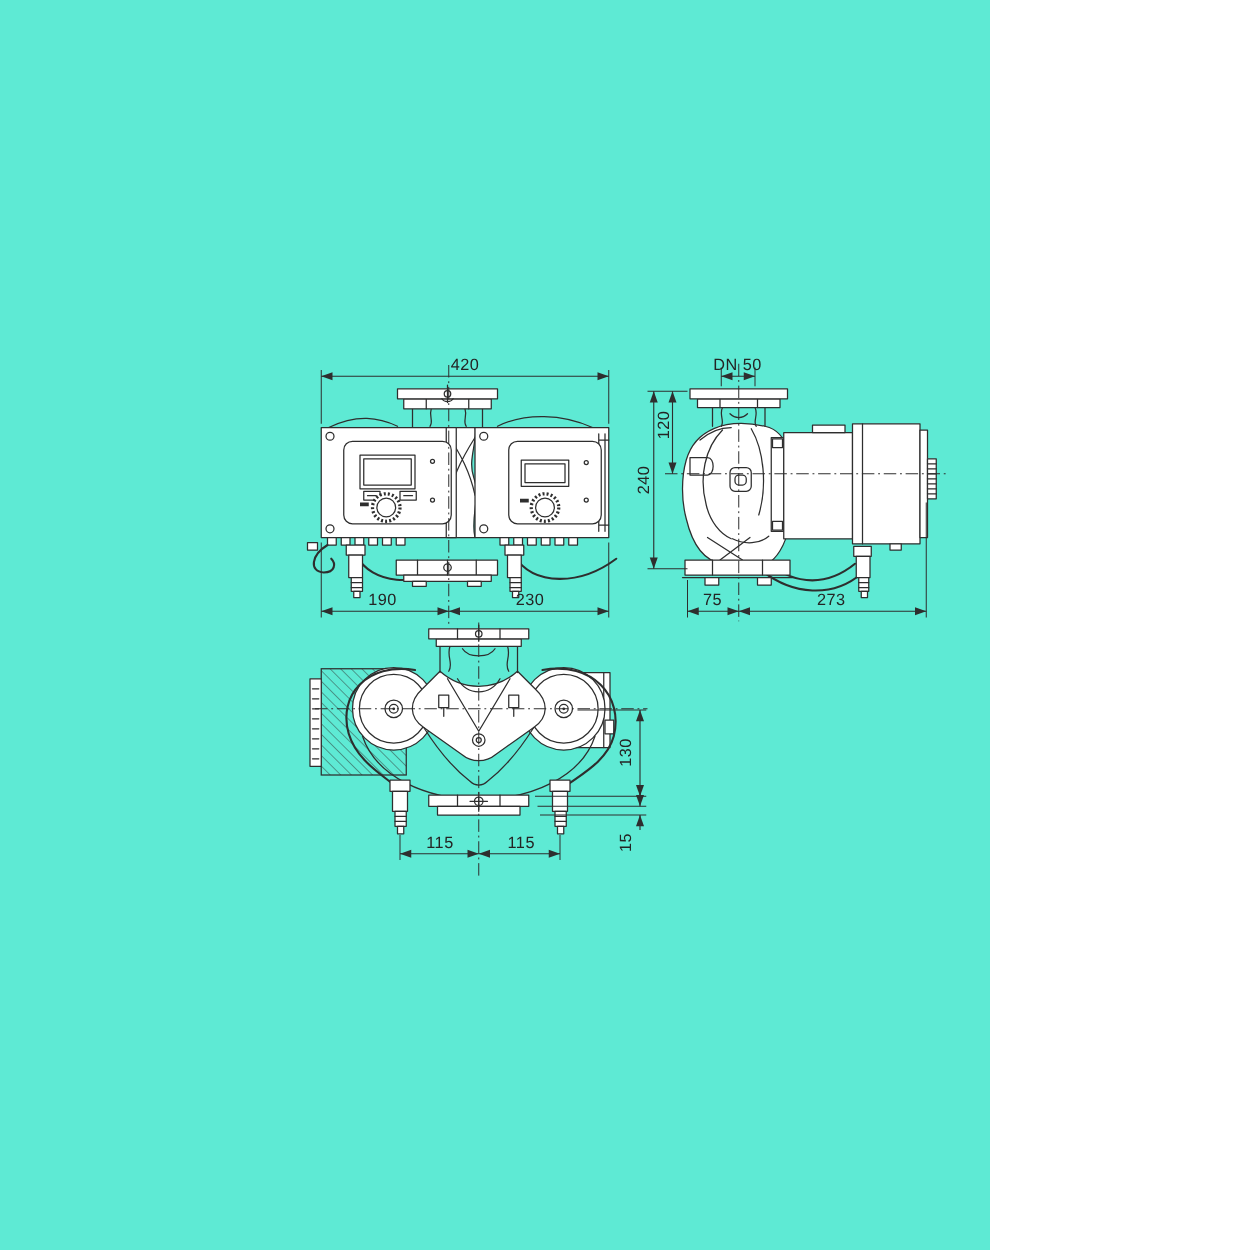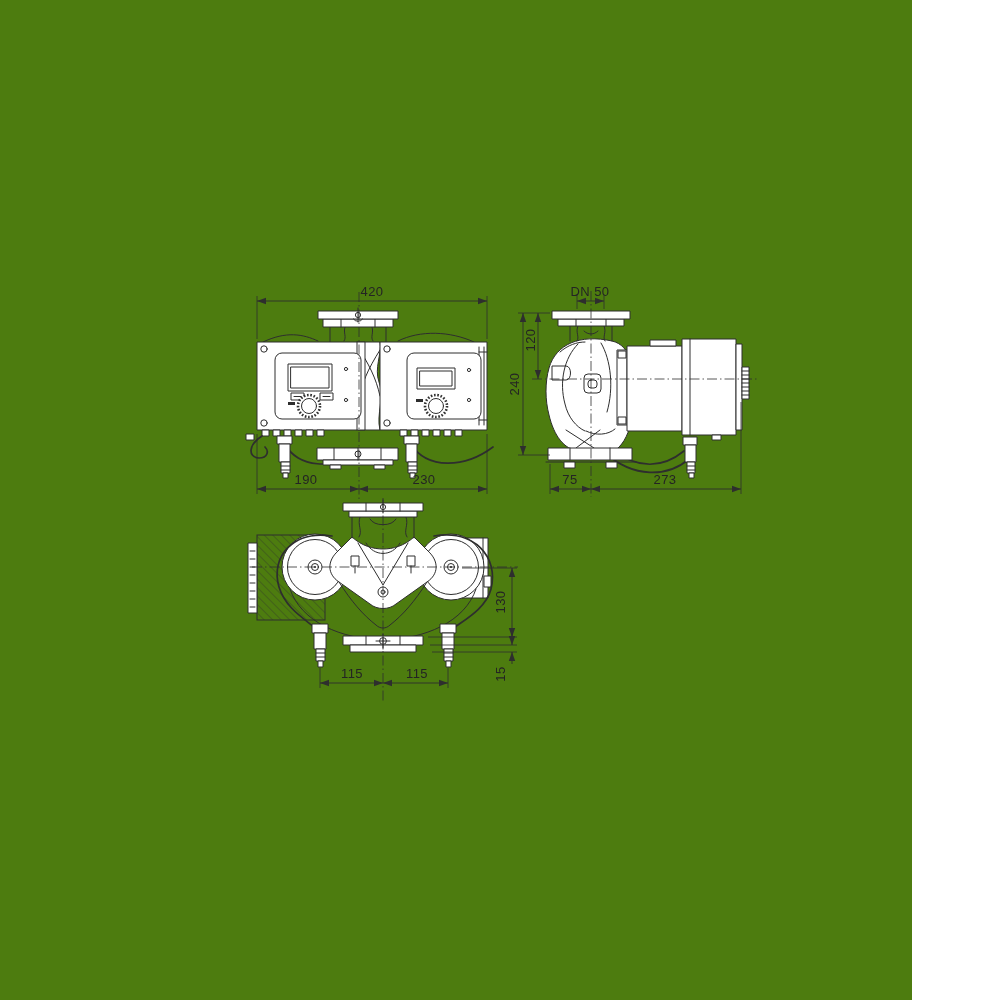--- a/index.html
+++ b/index.html
@@ -1,16 +1,16 @@
 <!DOCTYPE html>
 <html><head>
 <meta charset="utf-8">
 <style>
   html,body{margin:0;padding:0;background:#ffffff;}
-  .canvas{position:relative;width:912px;height:1000px;background:#4d7c0f;overflow:hidden;}
+  .canvas{position:relative;width:792px;height:1000px;background:#5eead4;overflow:hidden;}
   svg text{font-family:"Liberation Sans",sans-serif;font-size:13px;fill:#242424;letter-spacing:0.4px;}
   .s {fill:none;stroke:#2e2e2e;stroke-width:1;stroke-linecap:round;stroke-linejoin:round;}
   .sw{fill:#ffffff;stroke:#2e2e2e;stroke-width:1;stroke-linejoin:round;}
   .w {fill:none;stroke:#2e2e2e;stroke-width:1.7;stroke-linecap:round;}
   .cl{fill:none;stroke:#2e2e2e;stroke-width:0.8;stroke-dasharray:10 3 1.5 3;}
   .dm{fill:none;stroke:#2e2e2e;stroke-width:0.9;}
   .ex{fill:none;stroke:#2e2e2e;stroke-width:0.8;}
   .fl{fill:#2e2e2e;stroke:none;}
   .kn{fill:#ffffff;stroke:#2e2e2e;stroke-width:2.6;stroke-dasharray:1.6 1.7;}
 </style>

